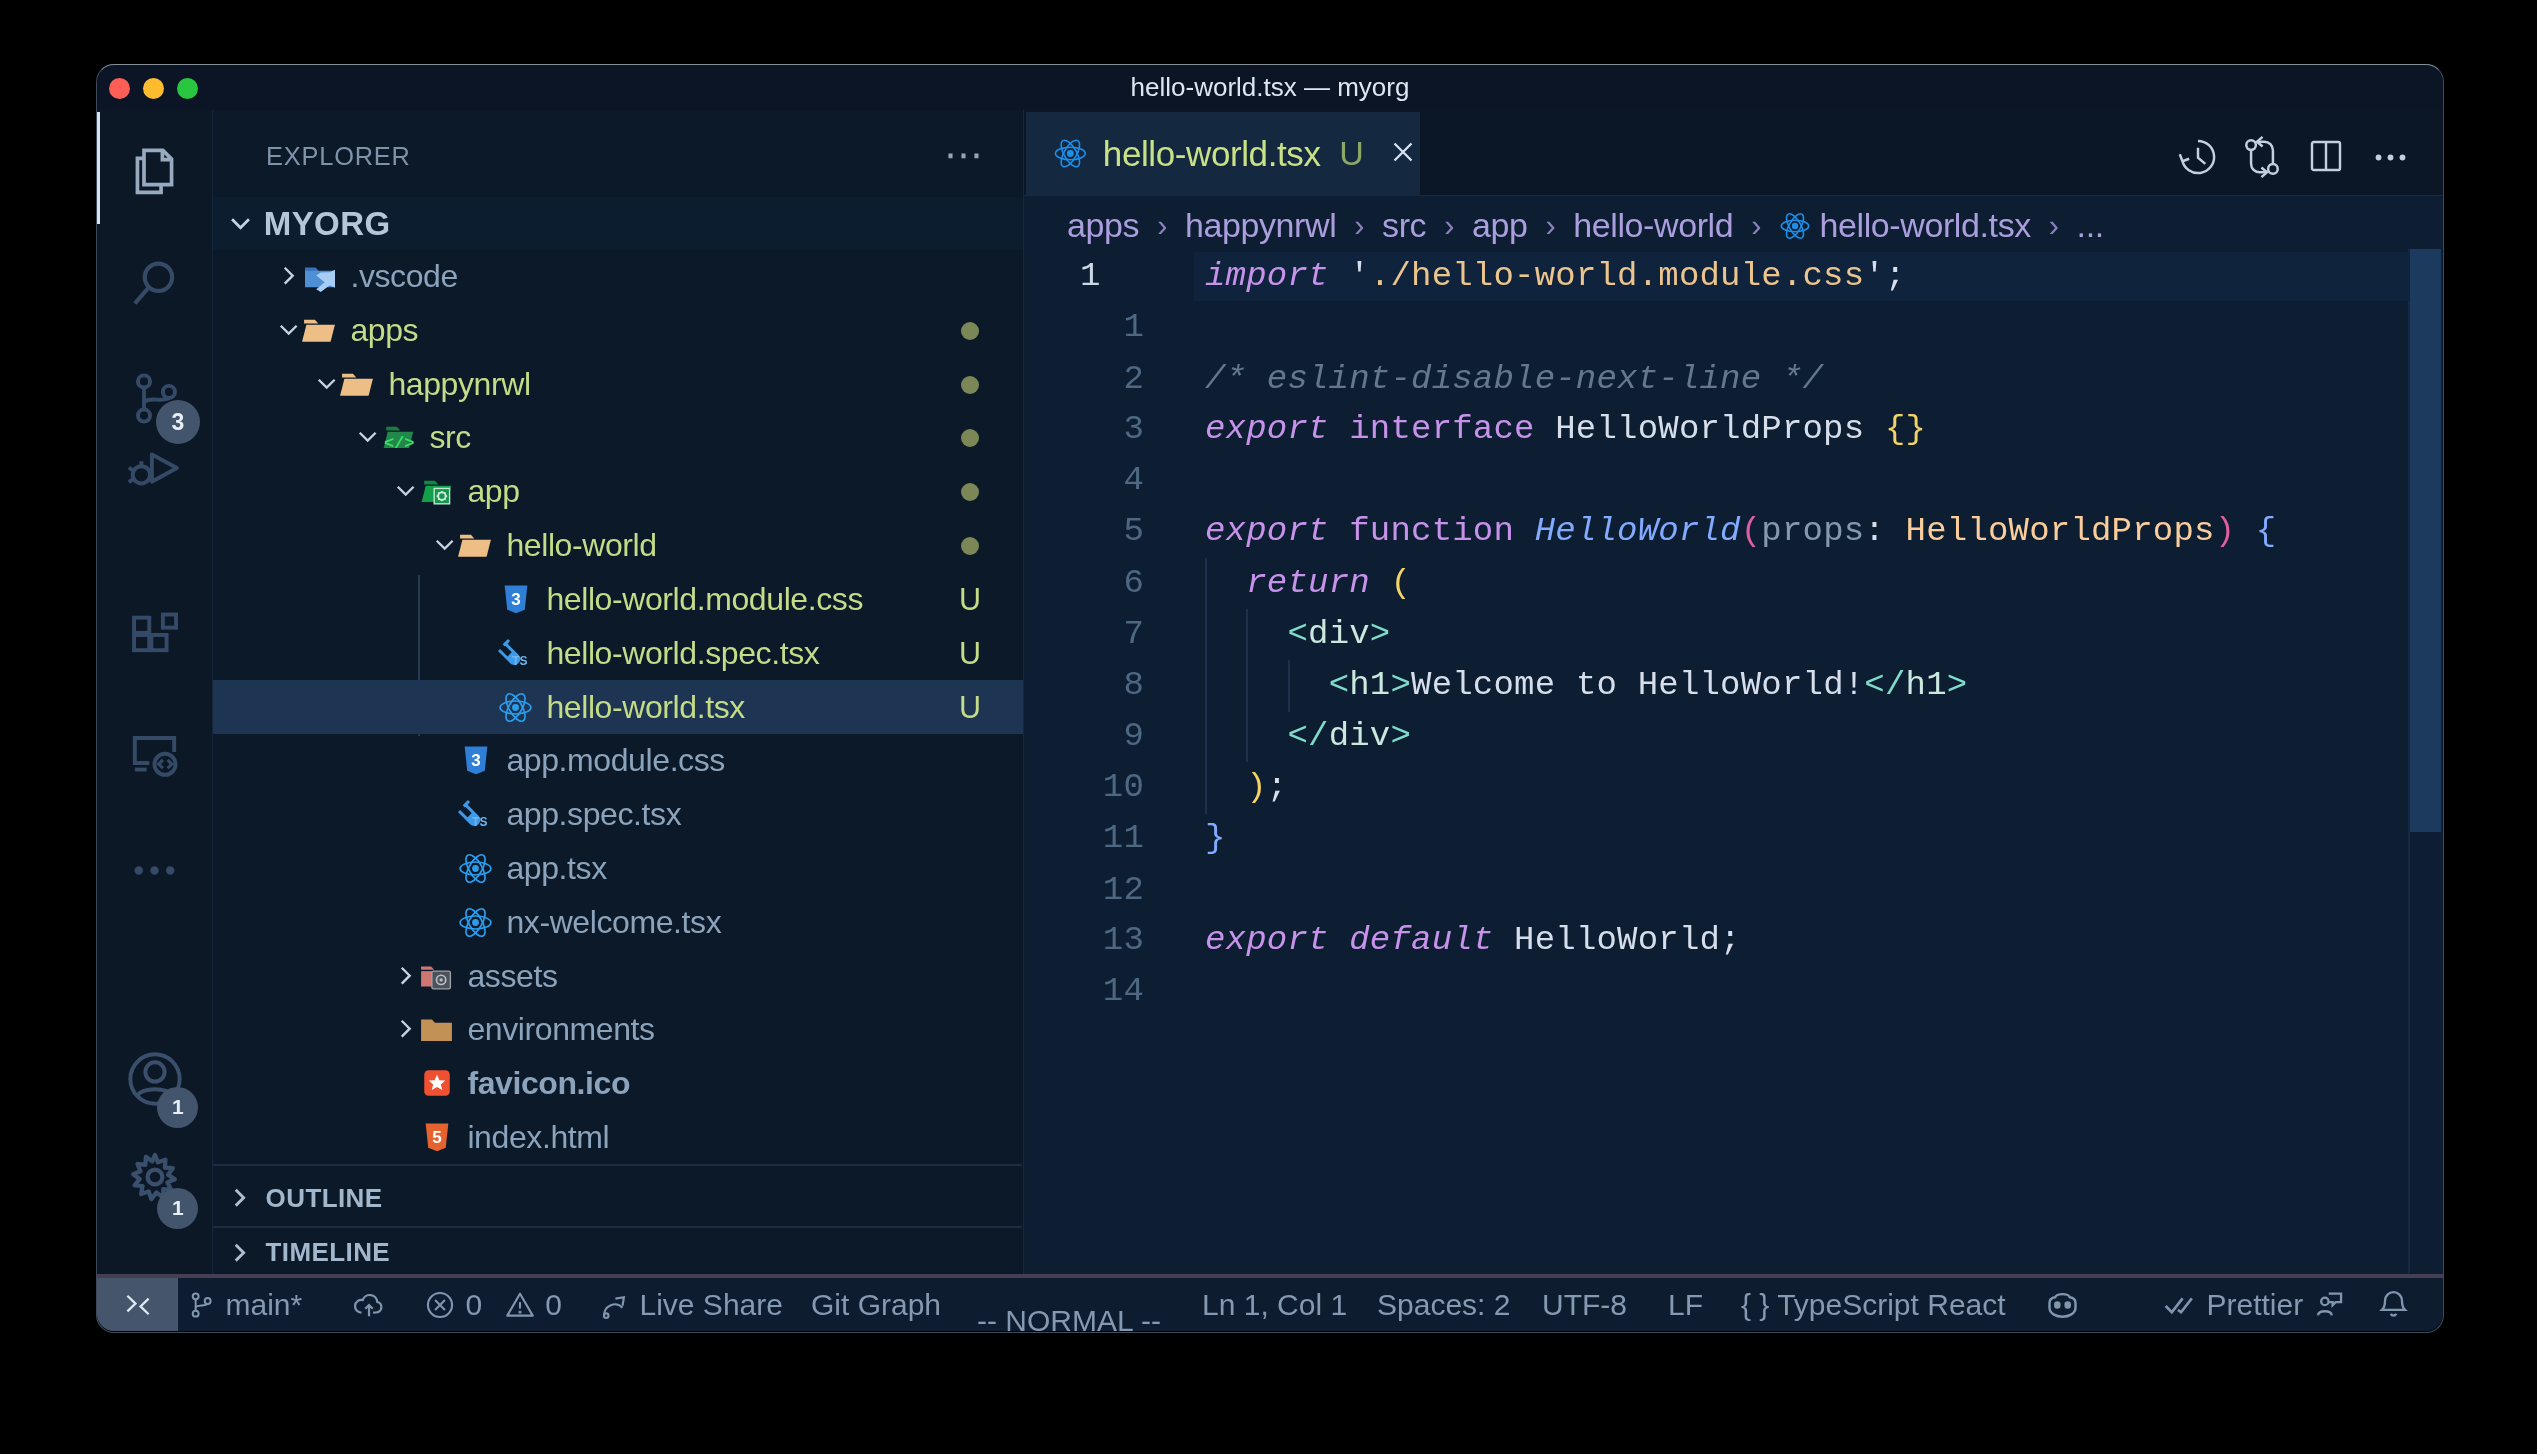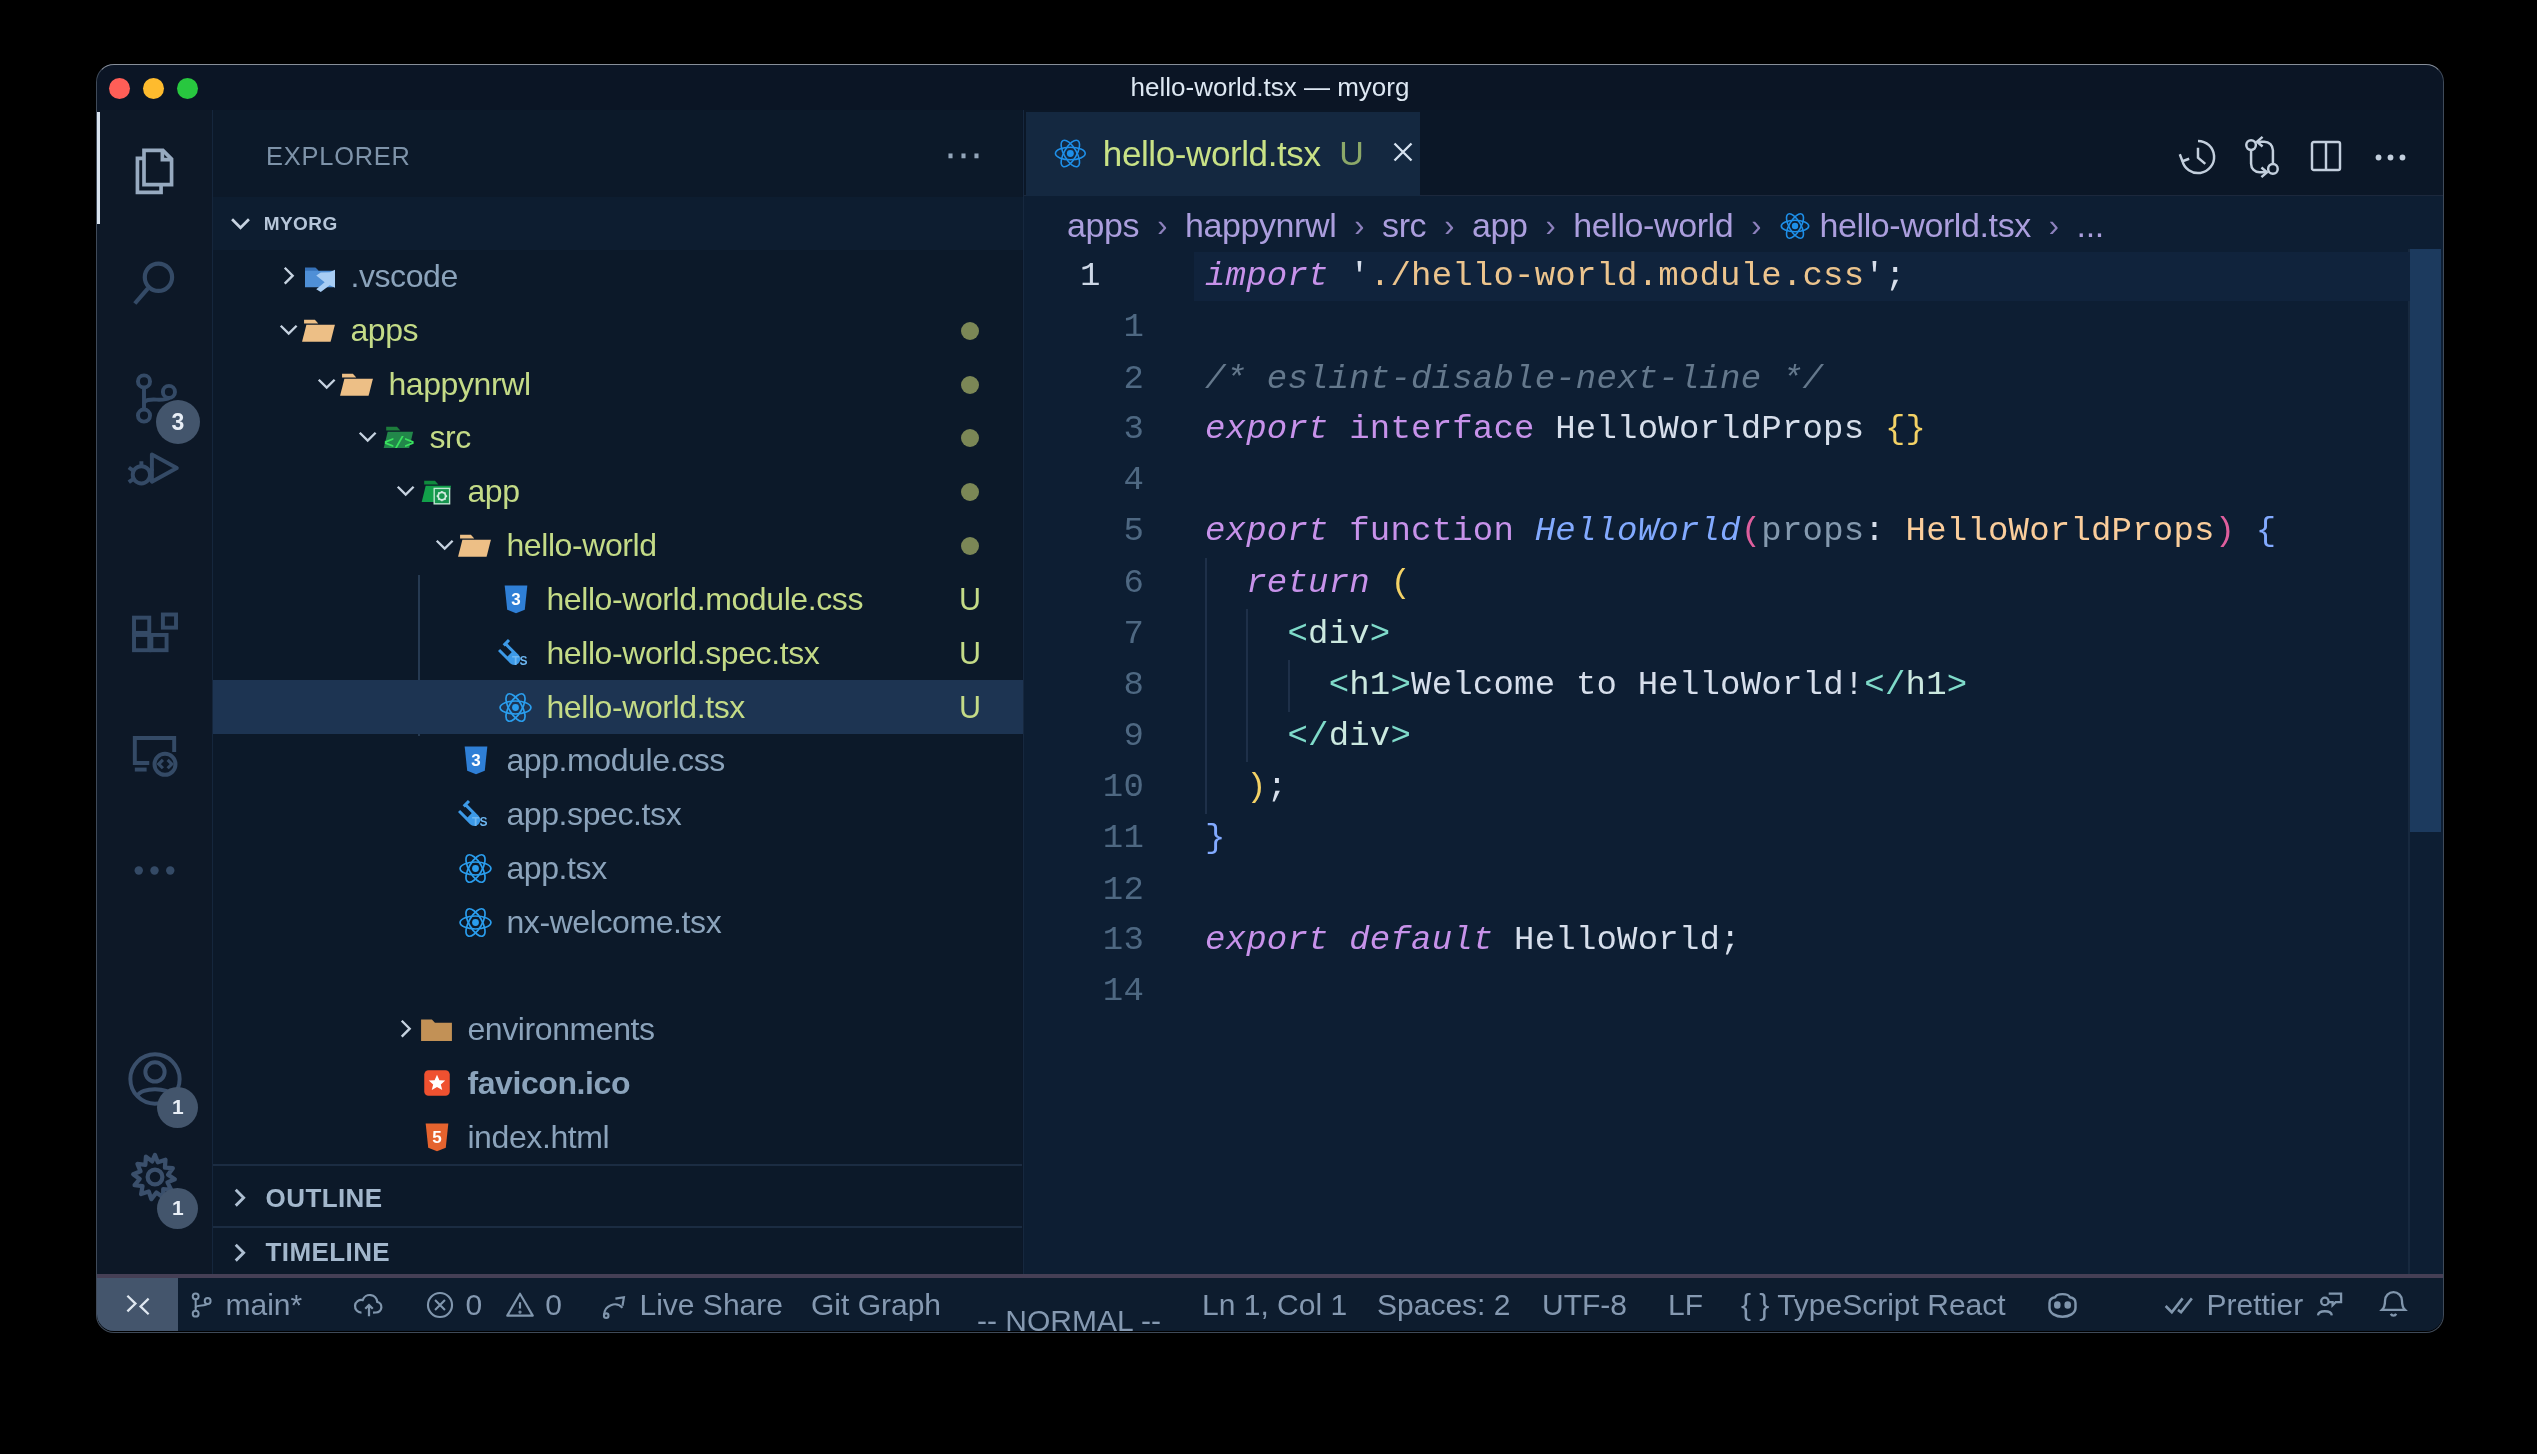--- a/index.html
+++ b/index.html
@@ -163,21 +163,21 @@
   </div>
   <div id="sidebar">
     <div class="abs" style="left:53px; top:32px; font-size:25.4px; color:#7e93a9; letter-spacing:0.8px;">EXPLORER</div>
     <div class="abs" style="left:731px; top:22px; font-size:39px; color:#93a5b9; letter-spacing:2.5px;">⋯</div>
 
     <div class="row" style="top:87px; height:53px; background:#0d1d30;">
       <div style="width:13.6px;"></div>
       <svg width="27" height="27" viewBox="0 0 16 16" fill="none" stroke="#c6d2e0" stroke-width="1.6">
           <path d="M3 5.5 L8 10.5 L13 5.5"></path>
         </svg>
-      <div style="margin-left:10.2px; font-size:19px; font-weight:700; color:#b6c6d9; letter-spacing:0.4px;">MYORG</div>
+      <div style="margin-left:10.2px; font-size:33px; font-weight:700; color:#b6c6d9; letter-spacing:0.4px;">MYORG</div>
     </div>
 
     <div class="row" style="top:139px;">
       <div style="width:63px;"></div>
       <div class="chev">
           <svg width="25.4" height="25.4" viewBox="0 0 16 16" fill="none" stroke="#c6d2e0" stroke-width="1.5">
             <path d="M5.5 3 L10.5 8 L5.5 13"></path>
           </svg>
         </div>
       <div class="fico">
@@ -373,20 +373,38 @@
           <svg width="37" height="37" viewBox="0 0 24 24" fill="none" stroke="#2a9ded" stroke-width="1.1">
         <circle cx="12" cy="12" r="2.2" fill="#2a9ded" stroke="none"></circle>
         <ellipse cx="12" cy="12" rx="10" ry="4.2"></ellipse>
         <ellipse cx="12" cy="12" rx="10" ry="4.2" transform="rotate(60 12 12)"></ellipse>
         <ellipse cx="12" cy="12" rx="10" ry="4.2" transform="rotate(120 12 12)"></ellipse>
       </svg>
         </div>
       <div class="lbl n">nx-welcome.tsx</div>
     </div>
 
+    <div class="row" style="top:839px;">
+      <div style="width:180px;"></div>
+      <div class="chev">
+          <svg width="25.4" height="25.4" viewBox="0 0 16 16" fill="none" stroke="#c6d2e0" stroke-width="1.5">
+            <path d="M5.5 3 L10.5 8 L5.5 13"></path>
+          </svg>
+        </div>
+      <div class="fico">
+          <svg width="37" height="37" viewBox="0 0 24 24">
+        <path fill="#cf7672" d="M2 5.5 h6.5 l2 2.2 h-8.5 z"></path>
+        <path fill="#cf7672" d="M2 8.5 h16 v10 h-16 z"></path>
+        <rect x="9" y="8.5" width="12" height="11.5" rx="1" fill="#4c5258" stroke="#9aa2aa" stroke-width="0.9"></rect>
+        <circle cx="15" cy="14.2" r="3" fill="none" stroke="#b8bec6" stroke-width="1.1"></circle>
+        <circle cx="15" cy="14.2" r="1.1" fill="#b8bec6"></circle>
+      </svg>
+        </div>
+      <div class="lbl n">assets</div>
+    </div>
 
     <div class="row" style="top:892px;">
       <div style="width:180px;"></div>
       <div class="chev">
           <svg width="25.4" height="25.4" viewBox="0 0 16 16" fill="none" stroke="#c6d2e0" stroke-width="1.5">
             <path d="M5.5 3 L10.5 8 L5.5 13"></path>
           </svg>
         </div>
       <div class="fico">
           <svg width="37" height="37" viewBox="0 0 24 24">

